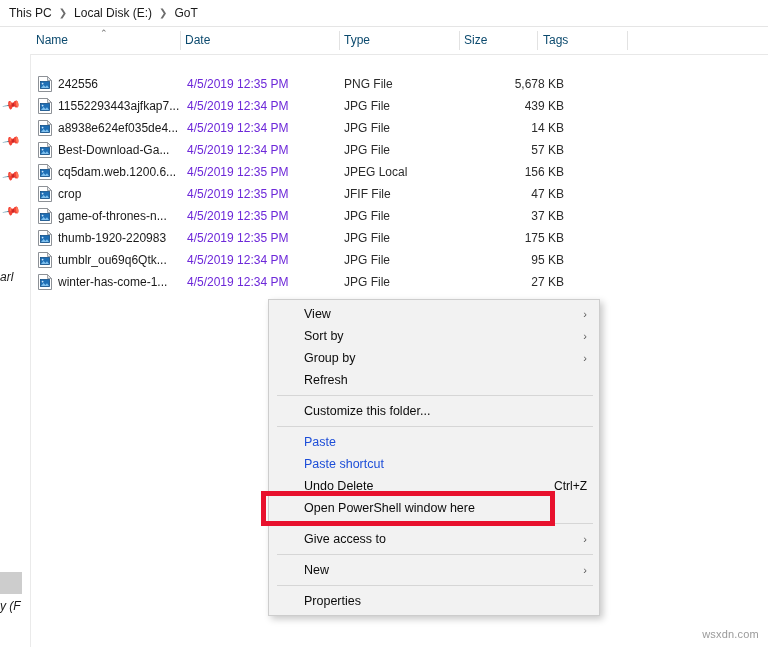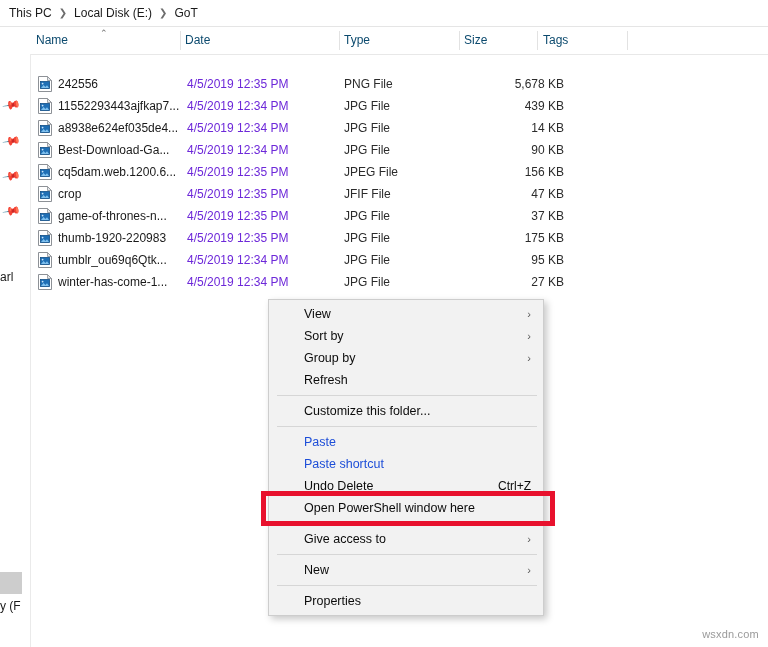--- a/index.html
+++ b/index.html
@@ -100,20 +100,21 @@
     color: #767676;
     font-size: 12px;
     line-height: 13px;
     transform: rotate(35deg);
   }
   .nav-frag {
     position: absolute;
     font-size: 12px;
     color: #1a1a1a;
     white-space: nowrap;
+    font-style: italic;
   }
   .nav-scroll-thumb {
     position: absolute;
     left: 0; top: 545px;
     width: 22px; height: 22px;
     background: #cdcdcd;
   }
 
   
   .file-list {
@@ -147,21 +148,21 @@
     left: 380px;
     width: 153px;
     text-align: right;
     color: #2b2b2b;
   }
 
   
   .context-menu {
     position: absolute;
     left: 268px; top: 299px;
-    width: 276px;
+    width: 332px;
     background: #f2f2f2;
     border: 1px solid #cdcdcd;
     box-shadow: 3px 3px 7px rgba(0,0,0,0.22);
     box-sizing: border-box;
     padding: 3px 0 3px 0;
     z-index: 20;
   }
   .menu-item {
     position: relative;
     height: 22px;
@@ -295,33 +296,33 @@
       <span class="file-icon"><svg width="14" height="16" viewBox="0 0 14 16">
           <path d="M0.5 0.5 H9.5 L13.5 4.5 V15.5 H0.5 Z" fill="#ffffff" stroke="#8d9196" stroke-width="1"></path>
           <path d="M9.5 0.5 L13.5 4.5 H9.5 Z" fill="#e4e7ea" stroke="#8d9196" stroke-width="0.8"></path>
           <rect x="2.5" y="5.5" width="9" height="7" fill="#1f6fb5" stroke="#0e4d86" stroke-width="0.8"></rect>
           <circle cx="4.6" cy="7.6" r="0.9" fill="#cfe6fa"></circle>
           <path d="M3 12 L5.6 8.9 L7.4 11 L9 9.3 L11 12 Z" fill="#7fc0ee"></path>
         </svg></span>
       <span class="cell cell-name">Best-Download-Ga...</span>
       <span class="cell cell-date">4/5/2019 12:34 PM</span>
       <span class="cell cell-type">JPG File</span>
-      <span class="cell cell-size">90 KB</span>
+      <span class="cell cell-size">57 KB</span>
     </div>
     <div class="file-row">
       <span class="file-icon"><svg width="14" height="16" viewBox="0 0 14 16">
           <path d="M0.5 0.5 H9.5 L13.5 4.5 V15.5 H0.5 Z" fill="#ffffff" stroke="#8d9196" stroke-width="1"></path>
           <path d="M9.5 0.5 L13.5 4.5 H9.5 Z" fill="#e4e7ea" stroke="#8d9196" stroke-width="0.8"></path>
           <rect x="2.5" y="5.5" width="9" height="7" fill="#1f6fb5" stroke="#0e4d86" stroke-width="0.8"></rect>
           <circle cx="4.6" cy="7.6" r="0.9" fill="#cfe6fa"></circle>
           <path d="M3 12 L5.6 8.9 L7.4 11 L9 9.3 L11 12 Z" fill="#7fc0ee"></path>
         </svg></span>
       <span class="cell cell-name">cq5dam.web.1200.6...</span>
       <span class="cell cell-date">4/5/2019 12:35 PM</span>
-      <span class="cell cell-type">JPEG File</span>
+      <span class="cell cell-type">JPEG Local</span>
       <span class="cell cell-size">156 KB</span>
     </div>
     <div class="file-row">
       <span class="file-icon"><svg width="14" height="16" viewBox="0 0 14 16">
           <path d="M0.5 0.5 H9.5 L13.5 4.5 V15.5 H0.5 Z" fill="#ffffff" stroke="#8d9196" stroke-width="1"></path>
           <path d="M9.5 0.5 L13.5 4.5 H9.5 Z" fill="#e4e7ea" stroke="#8d9196" stroke-width="0.8"></path>
           <rect x="2.5" y="5.5" width="9" height="7" fill="#1f6fb5" stroke="#0e4d86" stroke-width="0.8"></rect>
           <circle cx="4.6" cy="7.6" r="0.9" fill="#cfe6fa"></circle>
           <path d="M3 12 L5.6 8.9 L7.4 11 L9 9.3 L11 12 Z" fill="#7fc0ee"></path>
         </svg></span>

